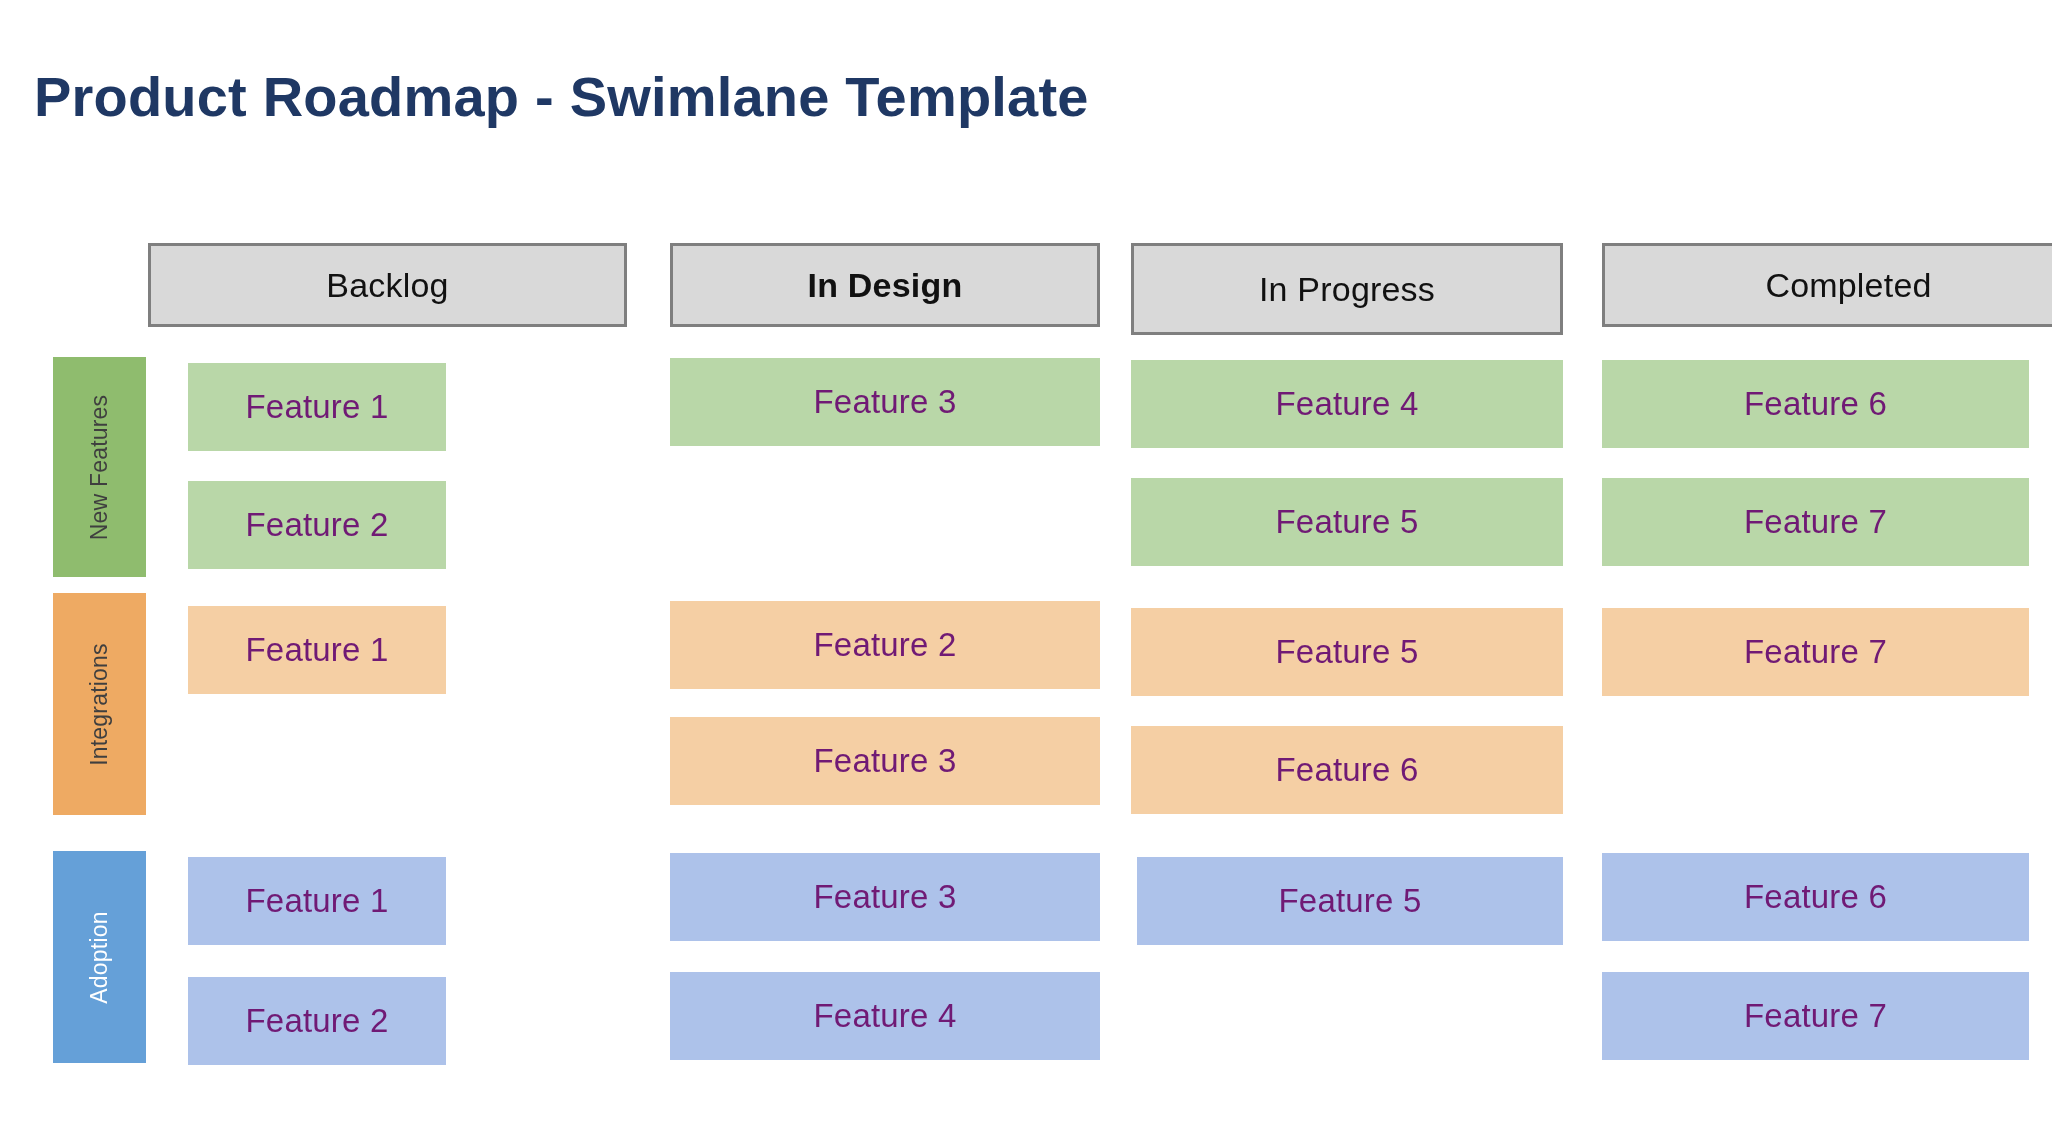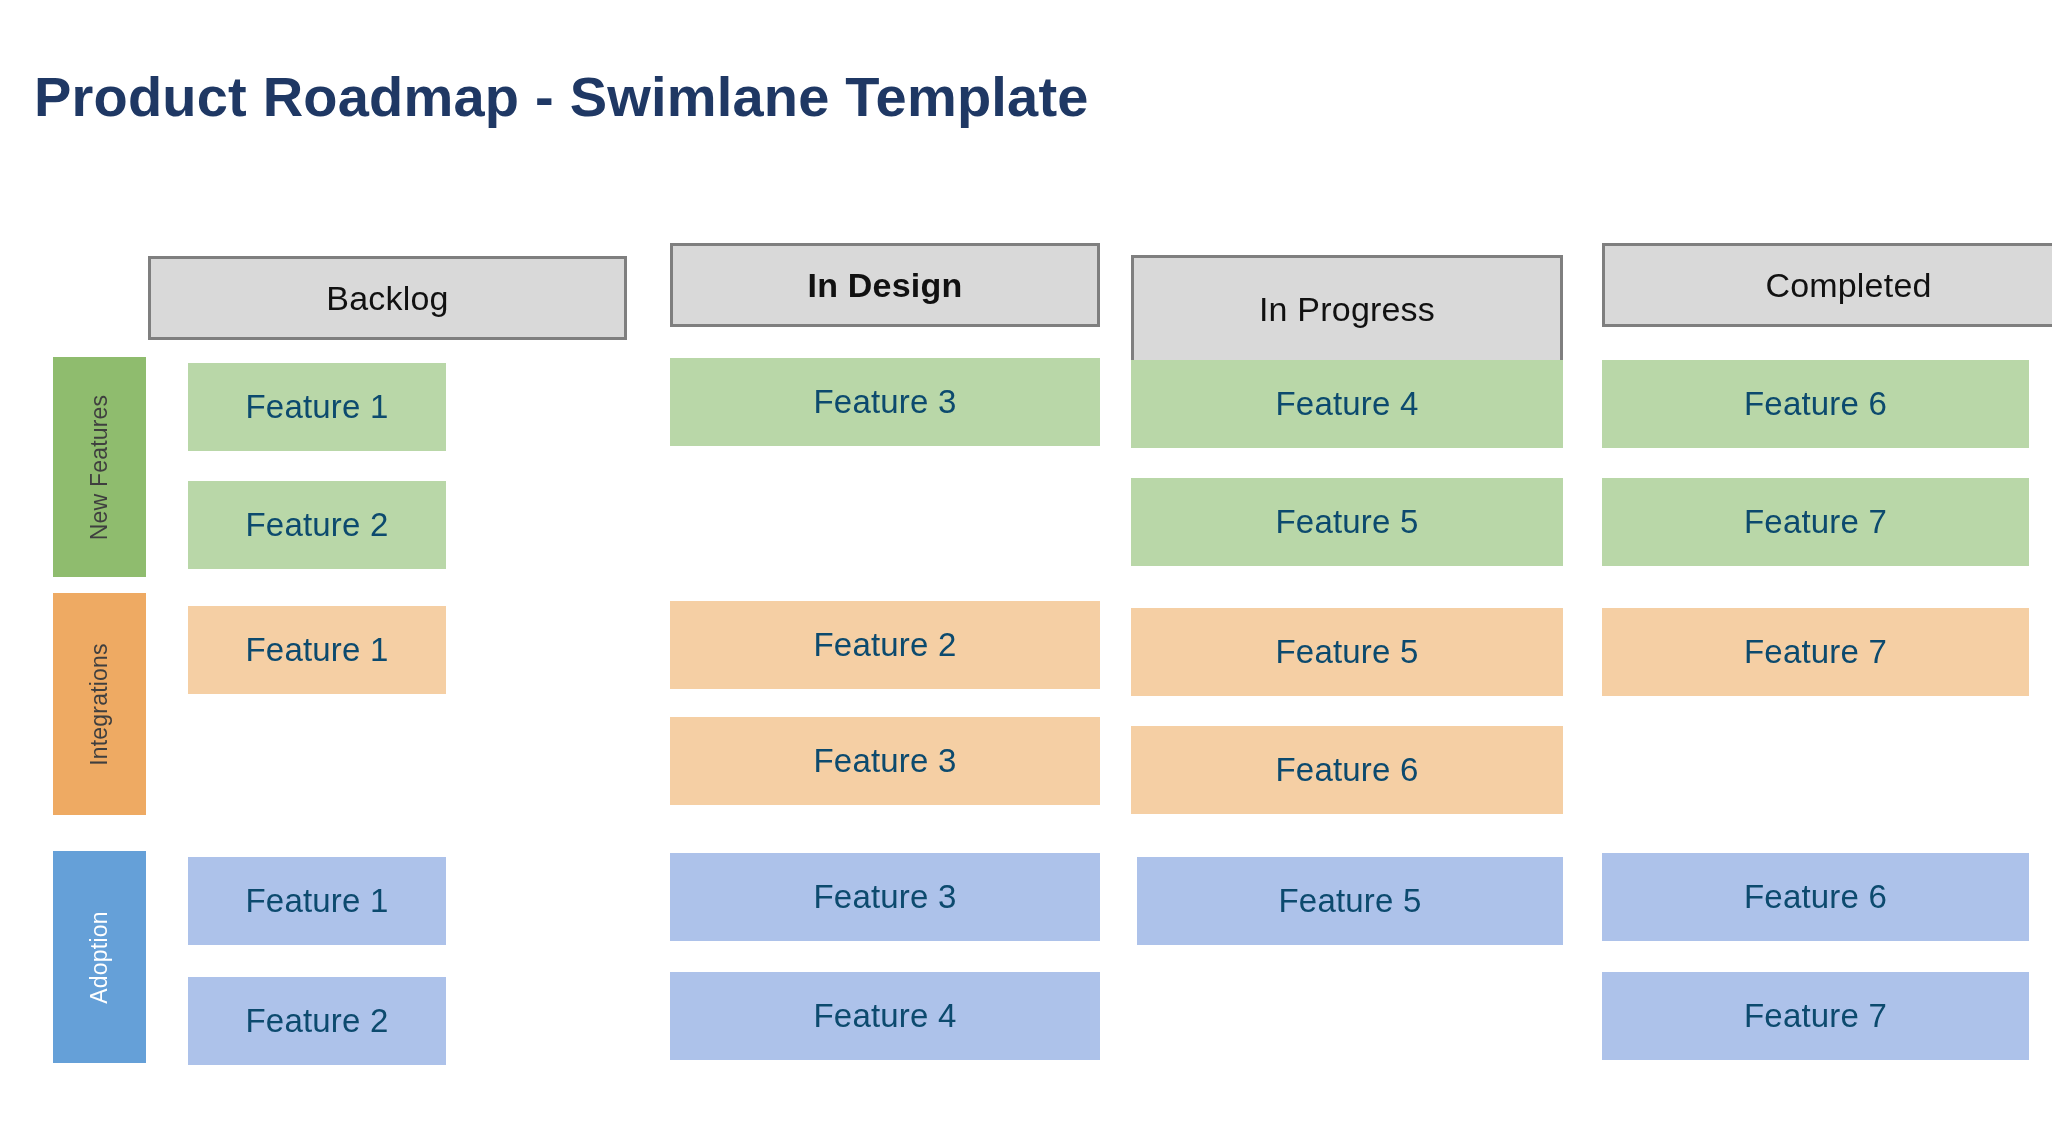--- a/index.html
+++ b/index.html
@@ -52,39 +52,39 @@
     font-size: 23px;
     letter-spacing: 0.2px;
   }
   .card {
     position: absolute;
     box-sizing: border-box;
     display: flex;
     align-items: center;
     justify-content: center;
     font-size: 33px;
-    color: #0c4a6e;
+    color: #701a75;
     letter-spacing: 0.2px;
     white-space: nowrap;
   }
 </style>
 </head>
 <body>
 
 <div id="canvas">
 
   <div id="page-title">Product Roadmap - Swimlane Template</div>
 
-  <div class="col-header" style="left:148px; top:256px; width:479px; height:84px;">
+  <div class="col-header" style="left:148px; top:243px; width:479px; height:84px;">
     <span>Backlog</span>
   </div>
   <div class="col-header" style="left:670px; top:243px; width:430px; height:84px;font-weight:bold;">
     <span>In Design</span>
   </div>
-  <div class="col-header" style="left:1131px; top:255px; width:432px; height:108px;">
+  <div class="col-header" style="left:1131px; top:243px; width:432px; height:92px;">
     <span>In Progress</span>
   </div>
   <div class="col-header" style="left:1602px; top:243px; width:493px; height:84px;">
     <span>Completed</span>
   </div>
 
   <div class="lane-label" style="left:53px; top:357px; width:93px; height:220px; background:#8fbc6e;">
     <span style="color:#3f3f3f;">New Features</span>
   </div>
 

